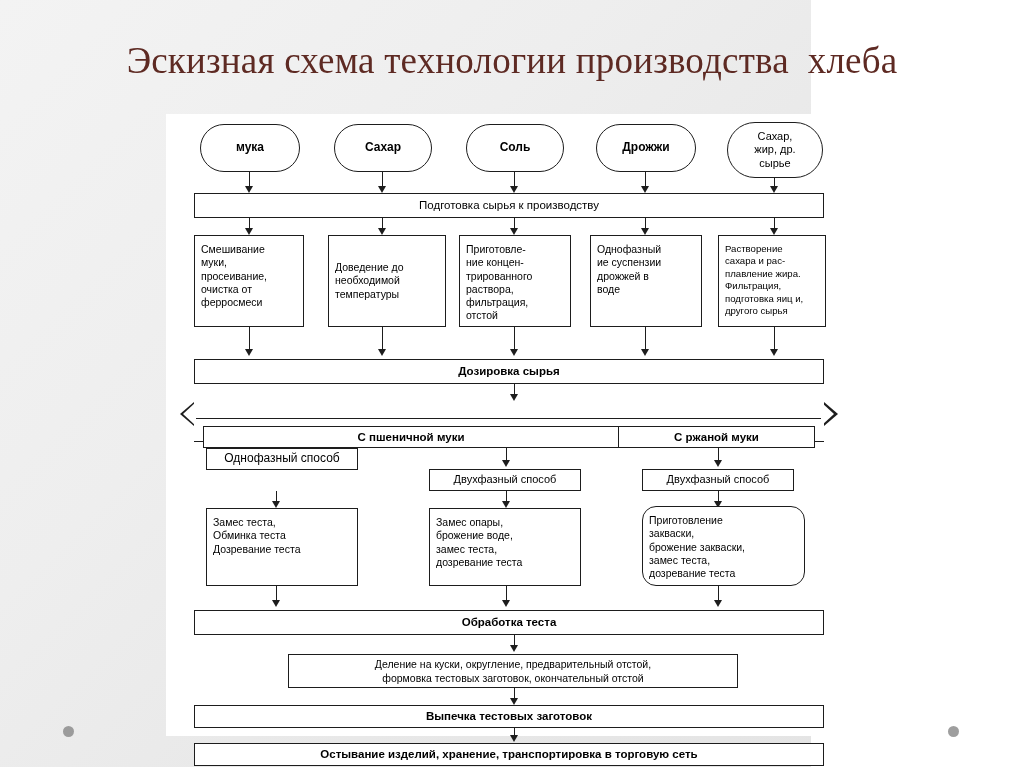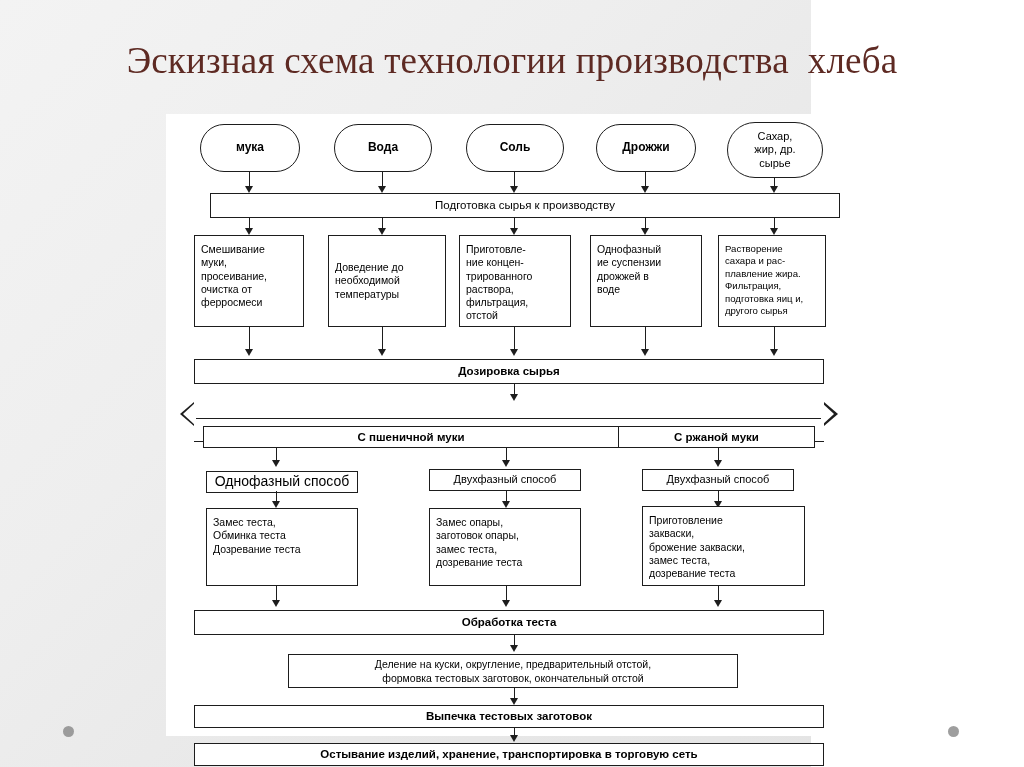--- a/index.html
+++ b/index.html
@@ -170,39 +170,39 @@
 <div id="slide">
 
   <div id="slide-title">Эскизная схема технологии производства  хлеба</div>
 
   <div class="deco-dot" id="dot-left"></div>
   <div class="deco-dot" id="dot-right"></div>
 
   <div id="diagram">
 
     <div class="node oval" style="left:34px;  top:10px; width:100px; height:48px;">мука</div>
-    <div class="node oval" style="left:168px; top:10px; width:98px; height:48px;">Вода</div>
+    <div class="node oval" style="left:168px; top:10px; width:98px; height:48px;">Сахар</div>
     <div class="node oval" style="left:300px; top:10px; width:98px; height:48px;">Соль</div>
     <div class="node oval small" style="left:561px; top:8px; width:96px; height:56px;">Сахар,
 жир, др.
 сырье</div>
     <div class="node oval" style="left:430px; top:10px; width:100px; height:48px;">Дрожжи</div>
 
     <div class="vline" style="left:83px;  top:58px; height:18px;"></div>
       <div class="arrowhead" style="left:79px;  top:72px;"></div>
     <div class="vline" style="left:216px; top:58px; height:18px;"></div>
       <div class="arrowhead" style="left:212px; top:72px;"></div>
     <div class="vline" style="left:348px; top:58px; height:18px;"></div>
       <div class="arrowhead" style="left:344px; top:72px;"></div>
     <div class="vline" style="left:479px; top:58px; height:18px;"></div>
       <div class="arrowhead" style="left:475px; top:72px;"></div>
     <div class="vline" style="left:608px; top:64px; height:12px;"></div>
       <div class="arrowhead" style="left:604px; top:72px;"></div>
 
-    <div class="node center mid-band" style="left:44px; top:79px; width:630px; height:25px; font-size:11.5px;text-align:right;">Подготовка    сырья  к  производству</div>
+    <div class="node center mid-band" style="left:28px; top:79px; width:630px; height:25px; font-size:11.5px;text-align:right;">Подготовка    сырья  к  производству</div>
 
     <div class="vline" style="left:83px;  top:104px; height:14px;"></div>
       <div class="arrowhead" style="left:79px;  top:114px;"></div>
     <div class="vline" style="left:216px; top:104px; height:14px;"></div>
       <div class="arrowhead" style="left:212px; top:114px;"></div>
     <div class="vline" style="left:348px; top:104px; height:14px;"></div>
       <div class="arrowhead" style="left:344px; top:114px;"></div>
     <div class="vline" style="left:479px; top:104px; height:14px;"></div>
       <div class="arrowhead" style="left:475px; top:114px;"></div>
     <div class="vline" style="left:608px; top:104px; height:14px;"></div>
@@ -270,39 +270,39 @@
       <div class="half-sep" style="flex:1 1 auto;">С ржаной муки</div>
     </div>
 
     <div class="vline" style="left:110px; top:334px; height:16px;"></div>
       <div class="arrowhead" style="left:106px; top:346px;"></div>
     <div class="vline" style="left:340px; top:334px; height:16px;"></div>
       <div class="arrowhead" style="left:336px; top:346px;"></div>
     <div class="vline" style="left:552px; top:334px; height:16px;"></div>
       <div class="arrowhead" style="left:548px; top:346px;"></div>
 
-    <div class="node center" style="left:40px;  top:357px; width:152px; height:22px; font-size:14px;">Однофазный способ</div>
+    <div class="node center" style="left:40px;  top:334px; width:152px; height:22px; font-size:12px;">Однофазный способ</div>
     <div class="node center" style="left:263px; top:355px; width:152px; height:22px; font-size:11px;">Двухфазный способ</div>
     <div class="node center" style="left:476px; top:355px; width:152px; height:22px; font-size:11px;">Двухфазный способ</div>
 
     <div class="vline" style="left:110px; top:377px; height:14px;"></div>
       <div class="arrowhead" style="left:106px; top:387px;"></div>
     <div class="vline" style="left:340px; top:377px; height:14px;"></div>
       <div class="arrowhead" style="left:336px; top:387px;"></div>
     <div class="vline" style="left:552px; top:377px; height:14px;"></div>
       <div class="arrowhead" style="left:548px; top:387px;"></div>
 
     <div class="node left tall" style="left:40px;  top:394px; width:152px; height:78px;">Замес теста,
 Обминка теста
 Дозревание теста</div>
     <div class="node left tall" style="left:263px; top:394px; width:152px; height:78px;">Замес опары,
-заготовок опары,
+брожение воде,
 замес теста,
 дозревание теста</div>
-    <div class="node left tall" style="left:476px; top:392px; width:163px; height:80px;">Приготовление
+    <div class="node left tall" style="left:476px; top:392px; width:163px; height:80px;border-radius:14px;">Приготовление
 закваски,
 брожение закваски,
 замес теста,
 дозревание теста</div>
 
     <div class="vline" style="left:110px; top:472px; height:18px;"></div>
       <div class="arrowhead" style="left:106px; top:486px;"></div>
     <div class="vline" style="left:340px; top:472px; height:18px;"></div>
       <div class="arrowhead" style="left:336px; top:486px;"></div>
     <div class="vline" style="left:552px; top:472px; height:18px;"></div>

